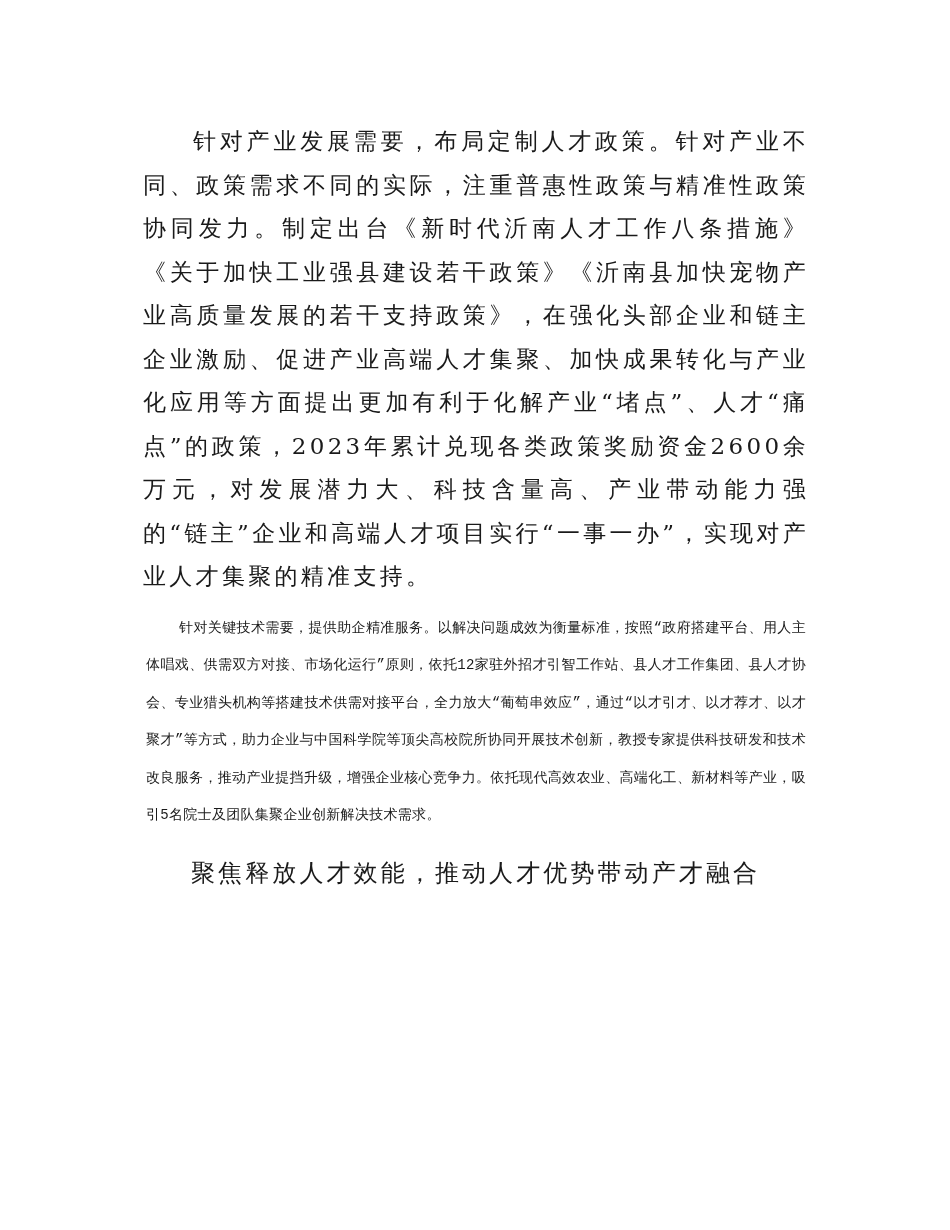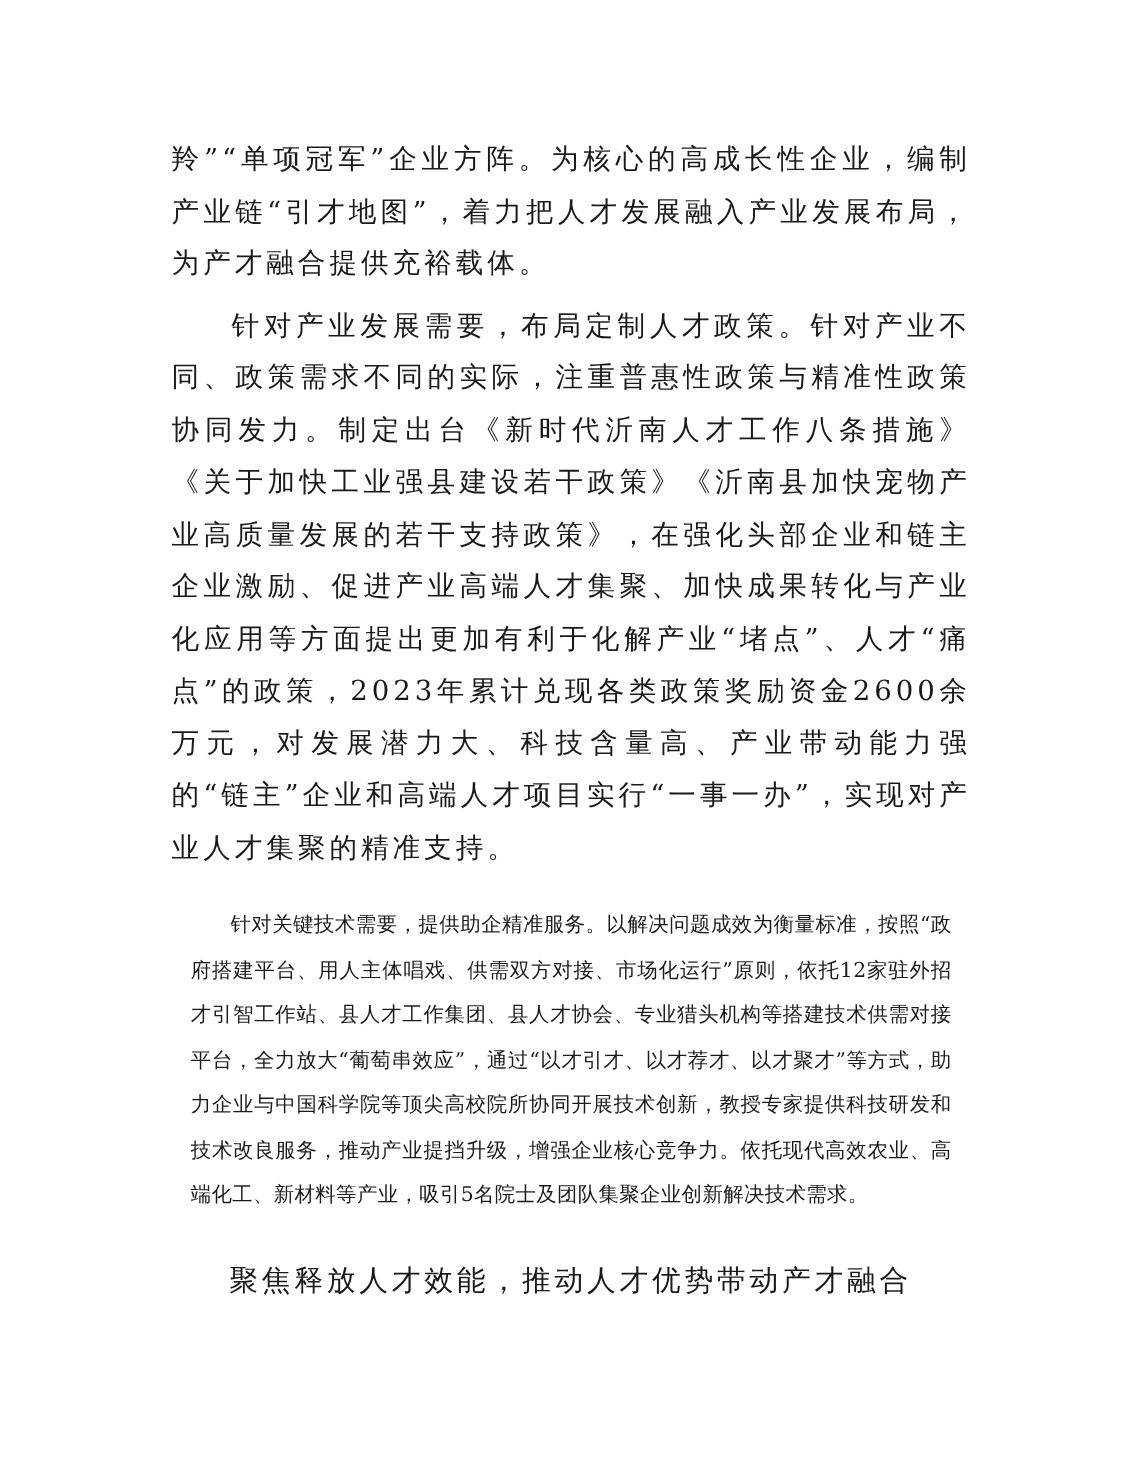--- a/index.html
+++ b/index.html
@@ -30,46 +30,46 @@
       text-align-last: left;
       word-break: break-all;
     }
     .para-large.indent {
       text-indent: 50px;
     }
     .gap-small {
       height: 8px;
     }
     .para-small {
-      margin: 16px;
-      font-size: 17px;
+      margin: 3px;
+      font-size: 14px;
       line-height: 37.5px;
       letter-spacing: 0.3px;
       text-align: justify;
       text-align-last: left;
       text-indent: 33px;
       word-break: break-all;
+      font-family: Liberation Mono, monospace;
     }
     .gap-mid {
       height: 14px;
     }
     .heading {
       margin: 0;
       font-size: 24px;
       line-height: 43.5px;
       letter-spacing: 3.1px;
       text-indent: 48px;
       font-weight: normal;
     }
   </style>
 </head>
 <body>
 
 <div class="page">
-  <p class="para-large">羚”“单项冠军”企业方阵。为核心的高成长性企业，编制产业链“引才地图”，着力把人才发展融入产业发展布局，为产才融合提供充裕载体。</p>
 
   <div class="gap-small"></div>
 
   <p class="para-large indent">针对产业发展需要，布局定制人才政策。针对产业不同、政策需求不同的实际，注重普惠性政策与精准性政策协同发力。制定出台《新时代沂南人才工作八条措施》《关于加快工业强县建设若干政策》《沂南县加快宠物产业高质量发展的若干支持政策》，在强化头部企业和链主企业激励、促进产业高端人才集聚、加快成果转化与产业化应用等方面提出更加有利于化解产业“堵点”、人才“痛点”的政策，2023年累计兑现各类政策奖励资金2600余万元，对发展潜力大、科技含量高、产业带动能力强的“链主”企业和高端人才项目实行“一事一办”，实现对产业人才集聚的精准支持。</p>
 
   <div class="gap-small"></div>
 
   <p class="para-small">针对关键技术需要，提供助企精准服务。以解决问题成效为衡量标准，按照“政府搭建平台、用人主体唱戏、供需双方对接、市场化运行”原则，依托12家驻外招才引智工作站、县人才工作集团、县人才协会、专业猎头机构等搭建技术供需对接平台，全力放大“葡萄串效应”，通过“以才引才、以才荐才、以才聚才”等方式，助力企业与中国科学院等顶尖高校院所协同开展技术创新，教授专家提供科技研发和技术改良服务，推动产业提挡升级，增强企业核心竞争力。依托现代高效农业、高端化工、新材料等产业，吸引5名院士及团队集聚企业创新解决技术需求。</p>
 
   <div class="gap-mid"></div>

